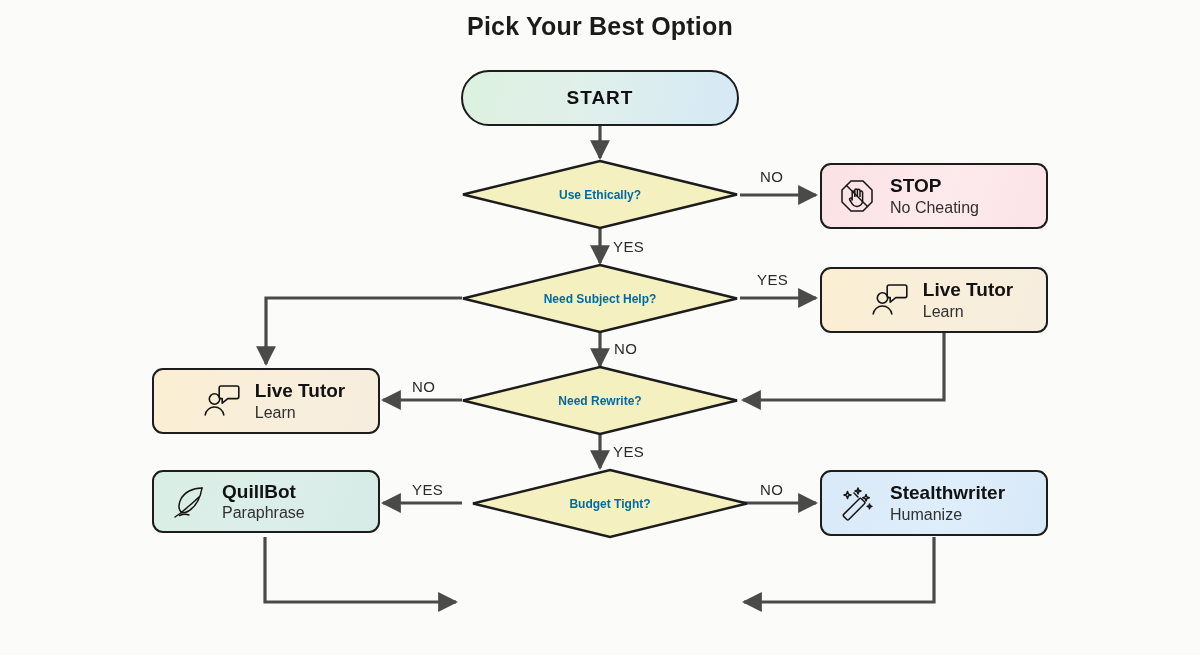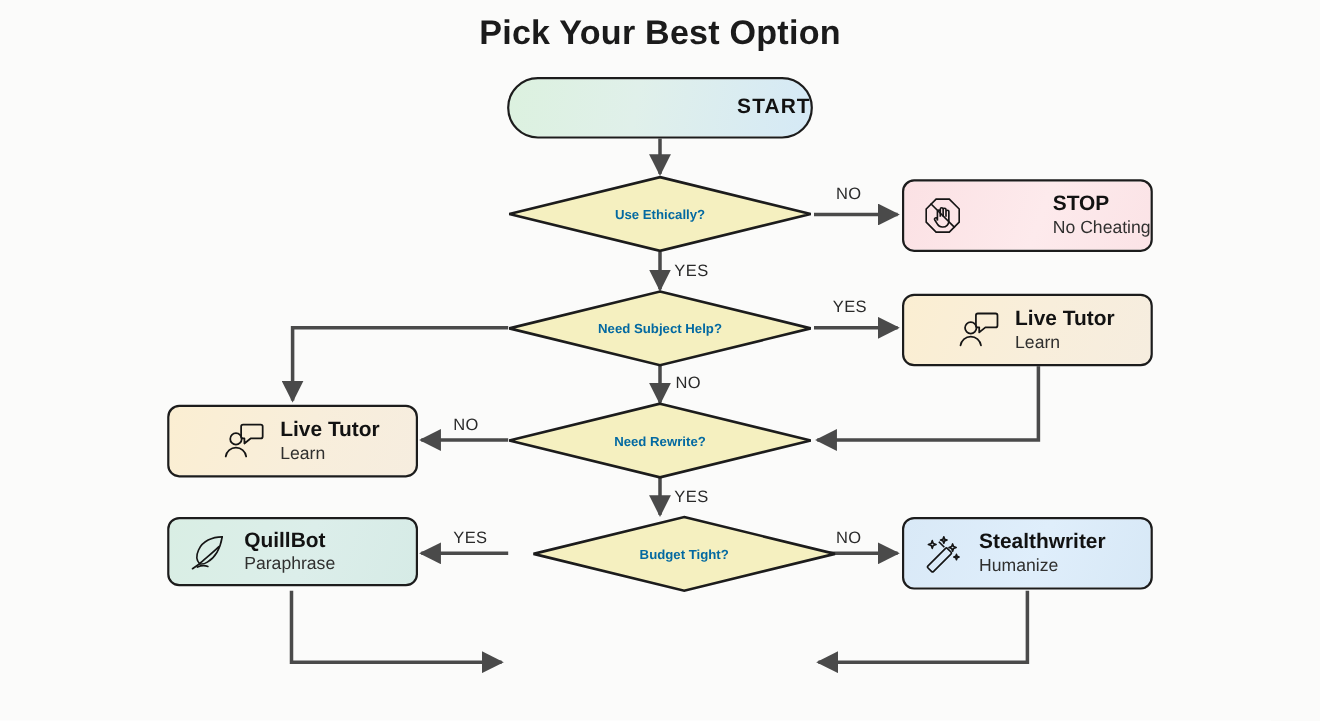--- a/index.html
+++ b/index.html
@@ -21,34 +21,34 @@
     width: 1200px;
     height: 655px;
   }
   .title {
     position: absolute;
     left: 0;
     top: 12px;
     width: 1200px;
     text-align: center;
     font-family: "Liberation Sans", sans-serif;
-    font-size: 31px;
+    font-size: 25px;
     font-weight: bold;
     color: #1b1b1b;
     letter-spacing: 0.2px;
   }
   
   .terminal {
     position: absolute;
     border: 2.5px solid #1c1c1c;
     border-radius: 34px;
     background: linear-gradient(100deg, #dcf1df 0%, #e0f0ea 42%, #d5e9f6 100%);
     display: flex;
     align-items: center;
-    justify-content: flex-end;
+    justify-content: center;
     font-size: 19px;
     font-weight: bold;
     color: #111;
     letter-spacing: 1px;
     box-sizing: border-box;
   }
   
   .diamond-wrap {
     position: absolute;
   }
@@ -98,21 +98,21 @@
   .card .card-title {
     font-size: 19px;
     font-weight: bold;
     color: #121212;
   }
   .card .card-sub {
     font-size: 16px;
     color: #30302f;
     margin-top: 2px;
   }
-  .card-stop   { background: linear-gradient(110deg, #fbe1e4 0%, #fdeaec 55%, #fbe3e6 100%); justify-content: space-between; }
+  .card-stop   { background: linear-gradient(110deg, #fbe1e4 0%, #fdeaec 55%, #fbe3e6 100%); }
   .card-tutor  { background: linear-gradient(110deg, #fbeed2 0%, #f8eedb 55%, #f6eddf 100%); justify-content: center; }
   .card-quill  { background: linear-gradient(110deg, #d9eee4 0%, #dceeea 55%, #d6ebe6 100%); }
   .card-stealth{ background: linear-gradient(110deg, #d9e9f7 0%, #dfeefb 55%, #d7e8f6 100%); }
 
   .edge-label {
     position: absolute;
     font-size: 15px;
     font-weight: normal;
     color: #2a2a2a;
     letter-spacing: 0.4px;
@@ -190,21 +190,21 @@
     <div class="diamond-label">Need Subject Help?</div>
   </div>
 
   <div class="diamond-wrap" style="left:462px; top:366px; width:276px; height:69px;">
     <svg width="276" height="69" viewBox="0 0 276 69" xmlns="http://www.w3.org/2000/svg">
       <polygon points="138,1 275,34.5 138,68 1,34.5" fill="#f5f0c0" stroke="#1c1c1c" stroke-width="2.4"></polygon>
     </svg>
     <div class="diamond-label">Need Rewrite?</div>
   </div>
 
-  <div class="diamond-wrap" style="left:484px; top:469px; width:276px; height:69px;">
+  <div class="diamond-wrap" style="left:472px; top:469px; width:276px; height:69px;">
     <svg width="276" height="69" viewBox="0 0 276 69" xmlns="http://www.w3.org/2000/svg">
       <polygon points="138,1 275,34.5 138,68 1,34.5" fill="#f5f0c0" stroke="#1c1c1c" stroke-width="2.4"></polygon>
     </svg>
     <div class="diamond-label">Budget Tight?</div>
   </div>
 
   <div class="card card-stop" style="left:820px; top:163px; width:228px; height:66px;">
     <span class="card-icon">
       <svg width="36" height="36" viewBox="0 0 36 36" xmlns="http://www.w3.org/2000/svg" fill="none" stroke="#151515" stroke-width="1.5">
         <polygon points="12,3 24,3 33,12 33,24 24,33 12,33 3,24 3,12"></polygon>

